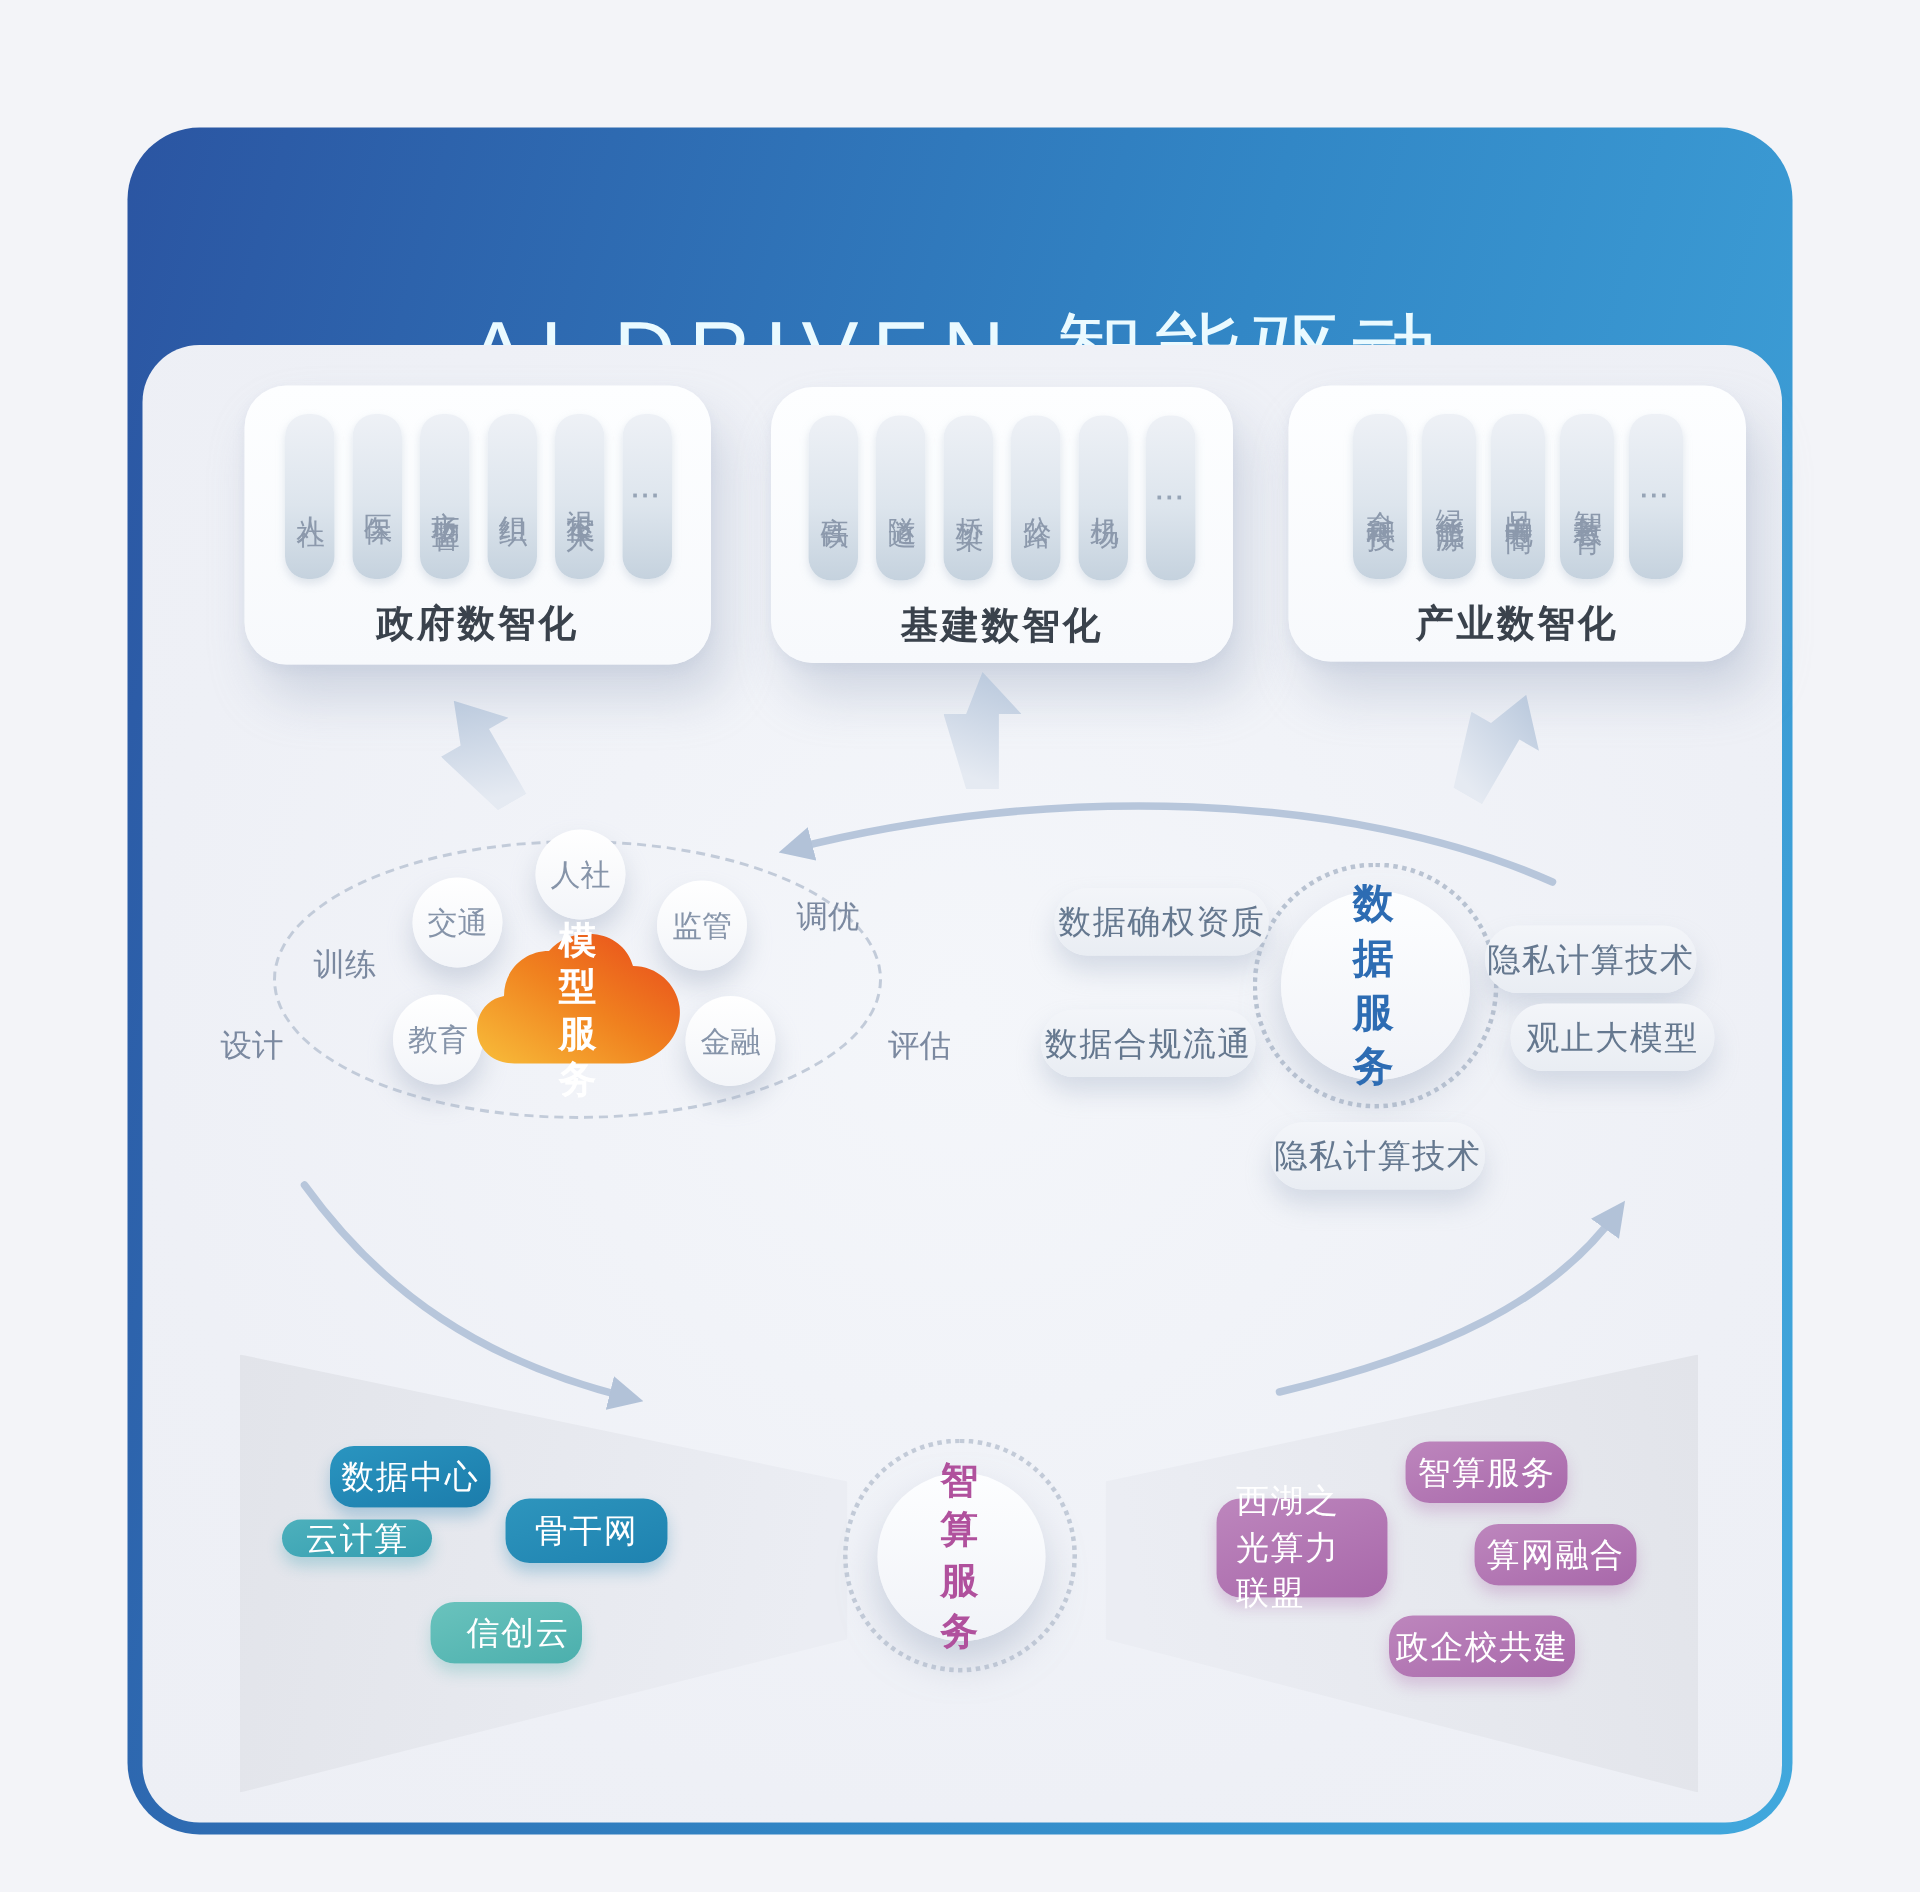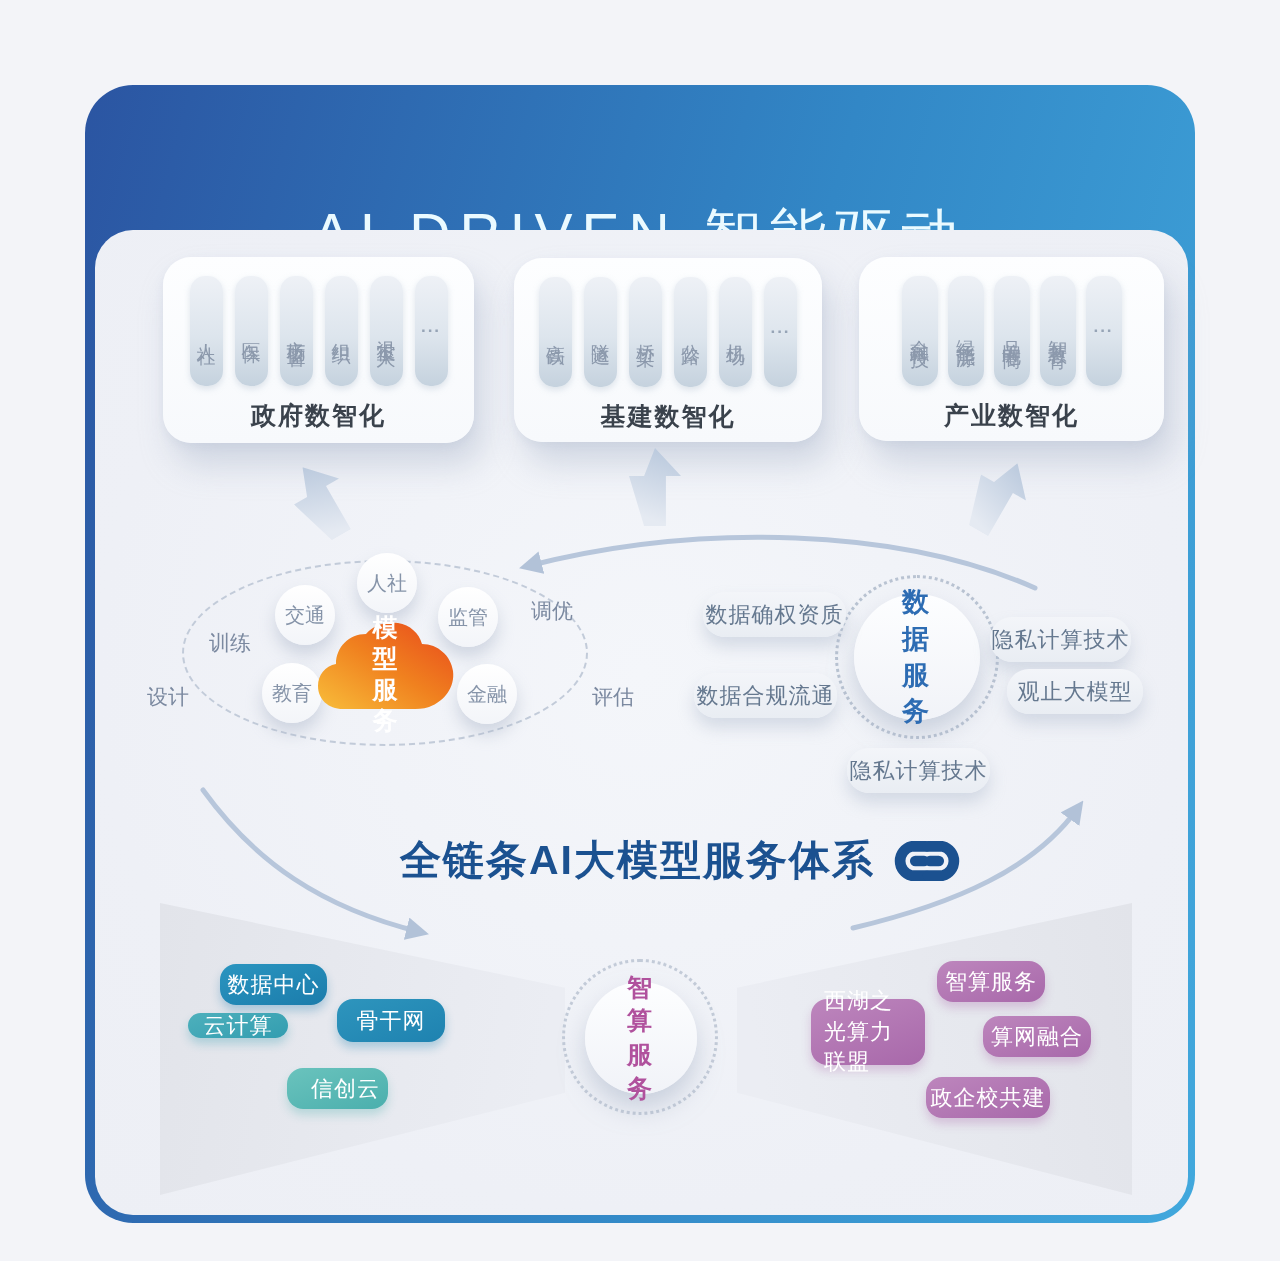--- a/index.html
+++ b/index.html
@@ -226,31 +226,20 @@
   <div class="ds-ring"></div>
   <div class="hub-circle ds-circle">
       <span class="hub-text">数据服务</span>
     </div>
   <div class="dsp p1">数据确权资质</div>
   <div class="dsp p2">隐私计算技术</div>
   <div class="dsp p3">数据合规流通</div>
   <div class="dsp p4">观止大模型</div>
   <div class="dsp p5">隐私计算技术</div>
 
-  <div class="banner">
-    <div class="banner-title">全链条AI大模型服务体系</div>
-    <svg width="76" height="44" viewBox="0 0 78 44">
-      <g fill="none" stroke="#1b5190" stroke-width="11" stroke-linecap="round" stroke-linejoin="round">
-        <path d="M38 7 H23 A15.5 15.5 0 0 0 23 37 H38"></path>
-        <path d="M27 22 H36"></path>
-        <path d="M40 7 H55 A15.5 15.5 0 0 1 55 37 H40"></path>
-        <path d="M42 22 H51"></path>
-      </g>
-    </svg>
-  </div>
 
   <div class="beam beam-left"></div>
   <div class="beam beam-right"></div>
 
   <div class="zs-ring"></div>
   <div class="hub-circle zs-circle">
       <span class="hub-text">智算服务</span>
     </div>
 
   <div class="tpill t1">数据中心</div>

